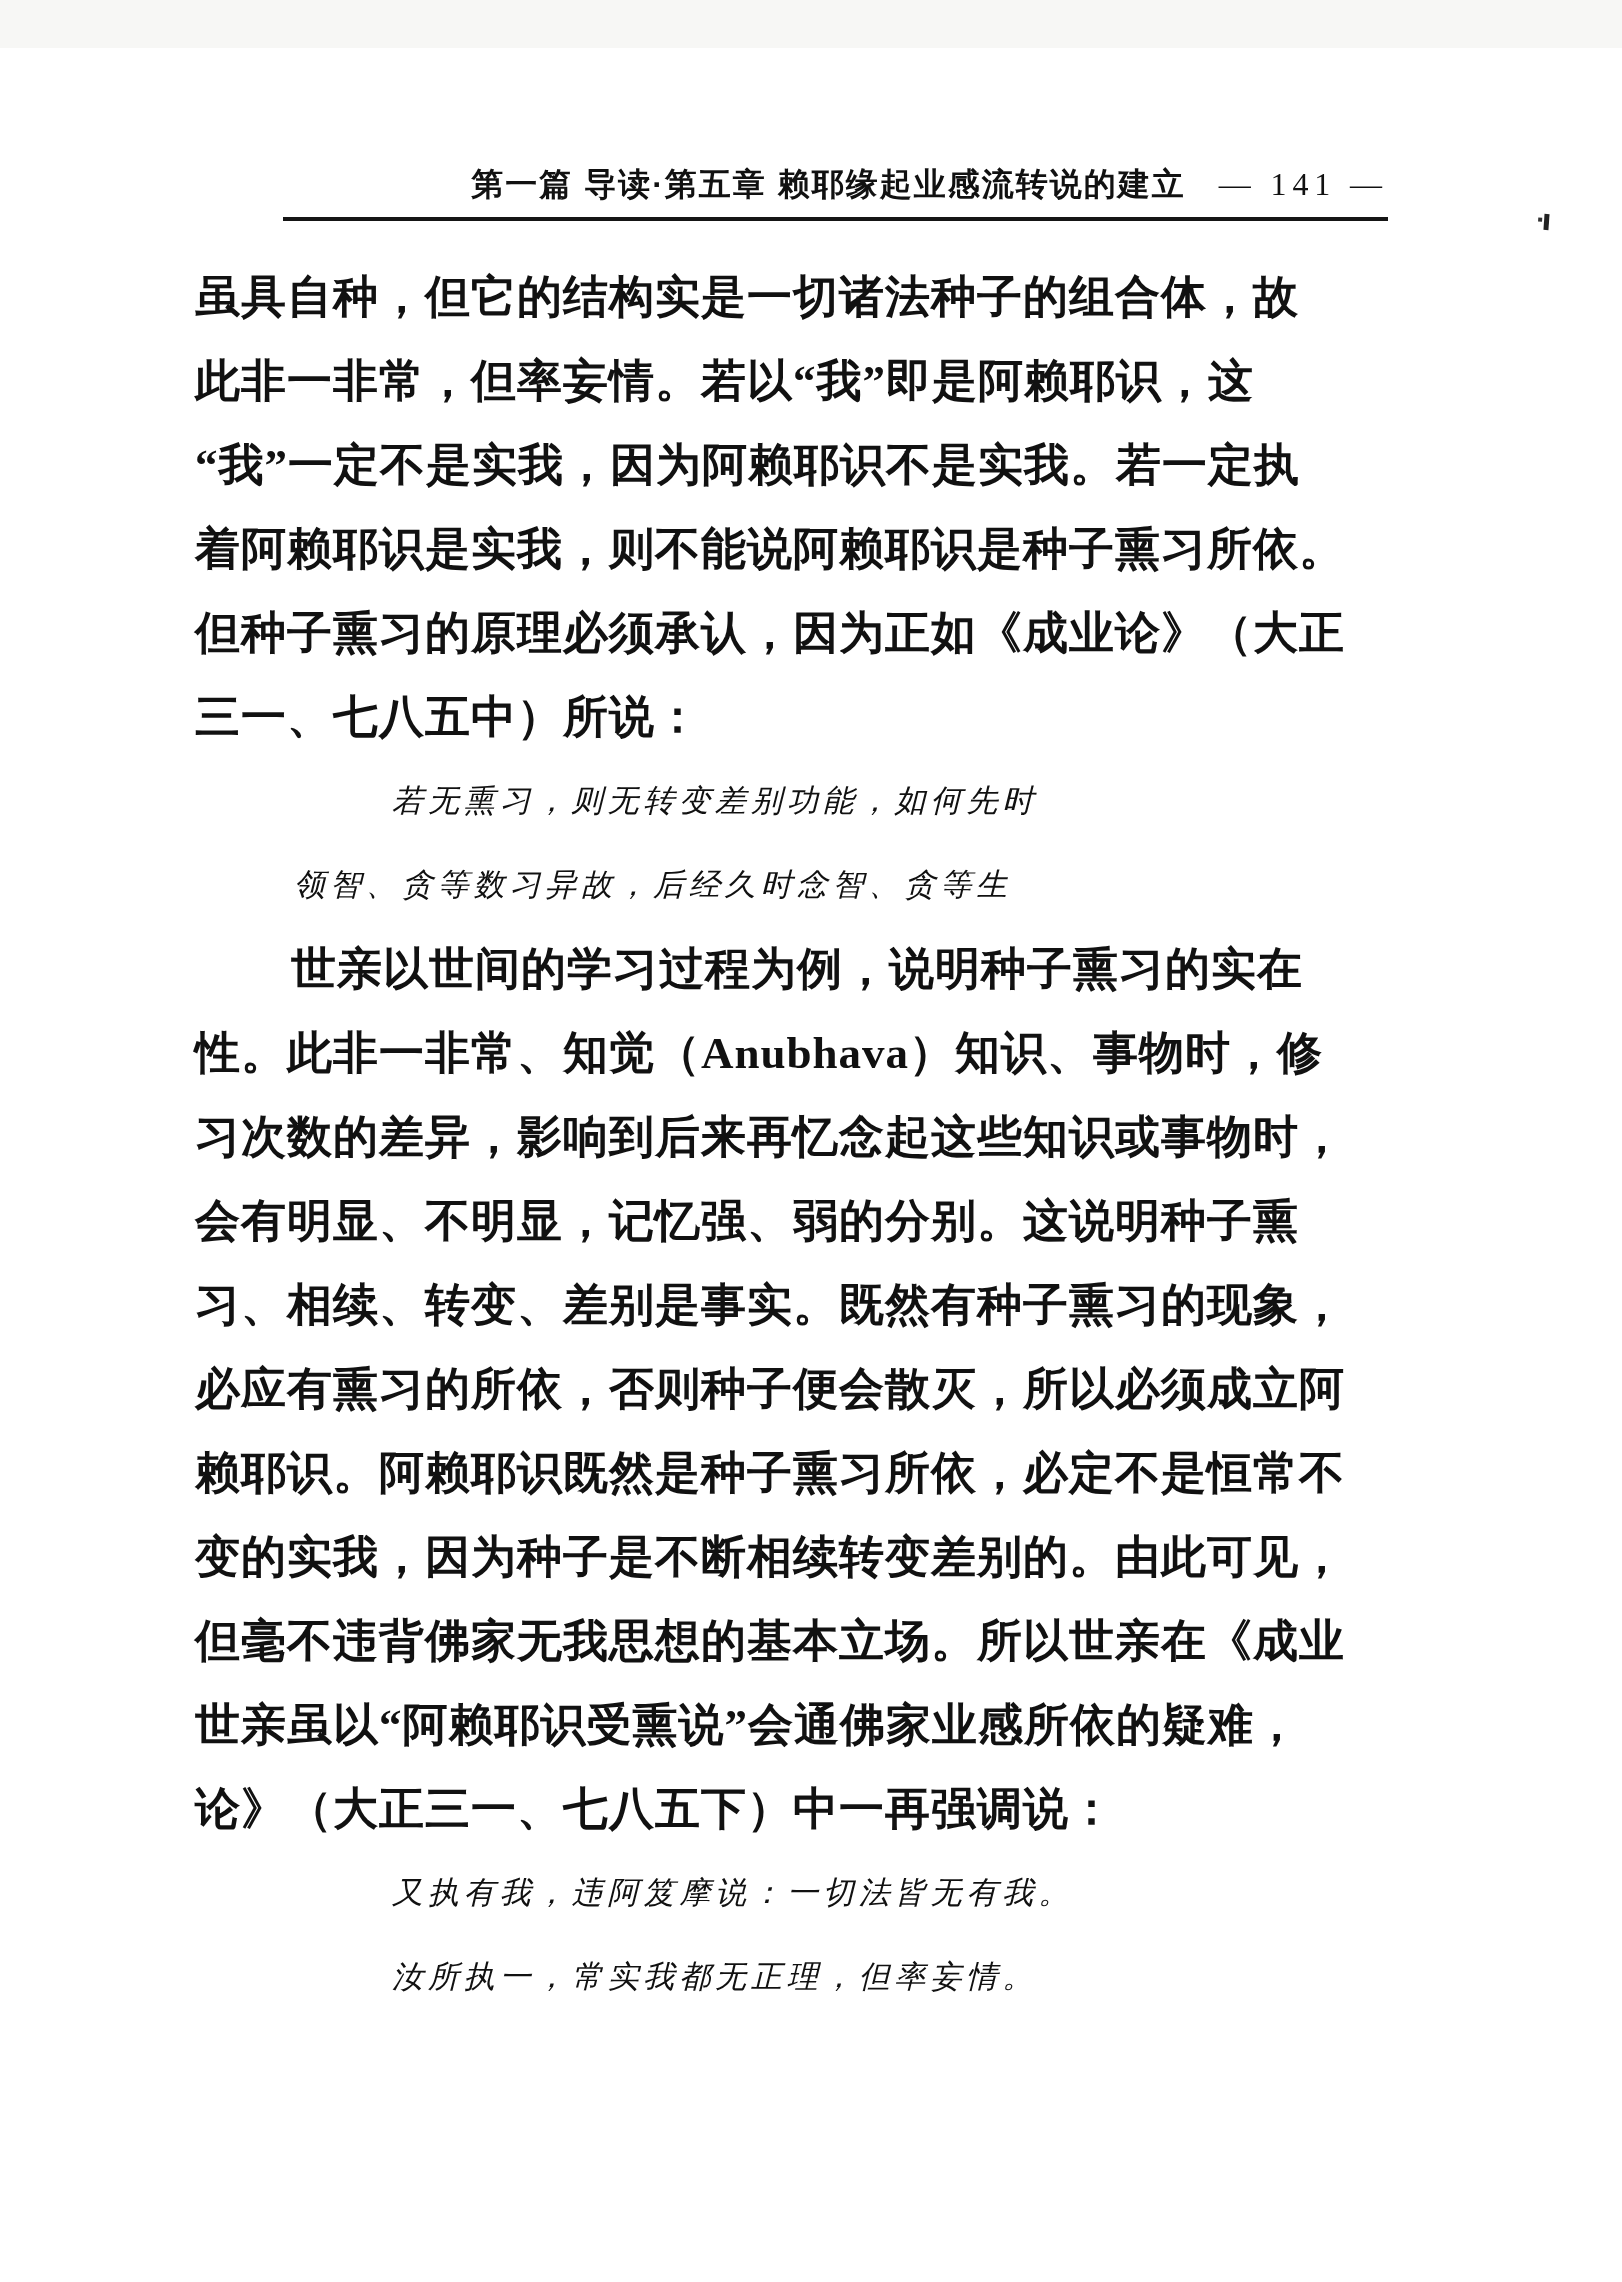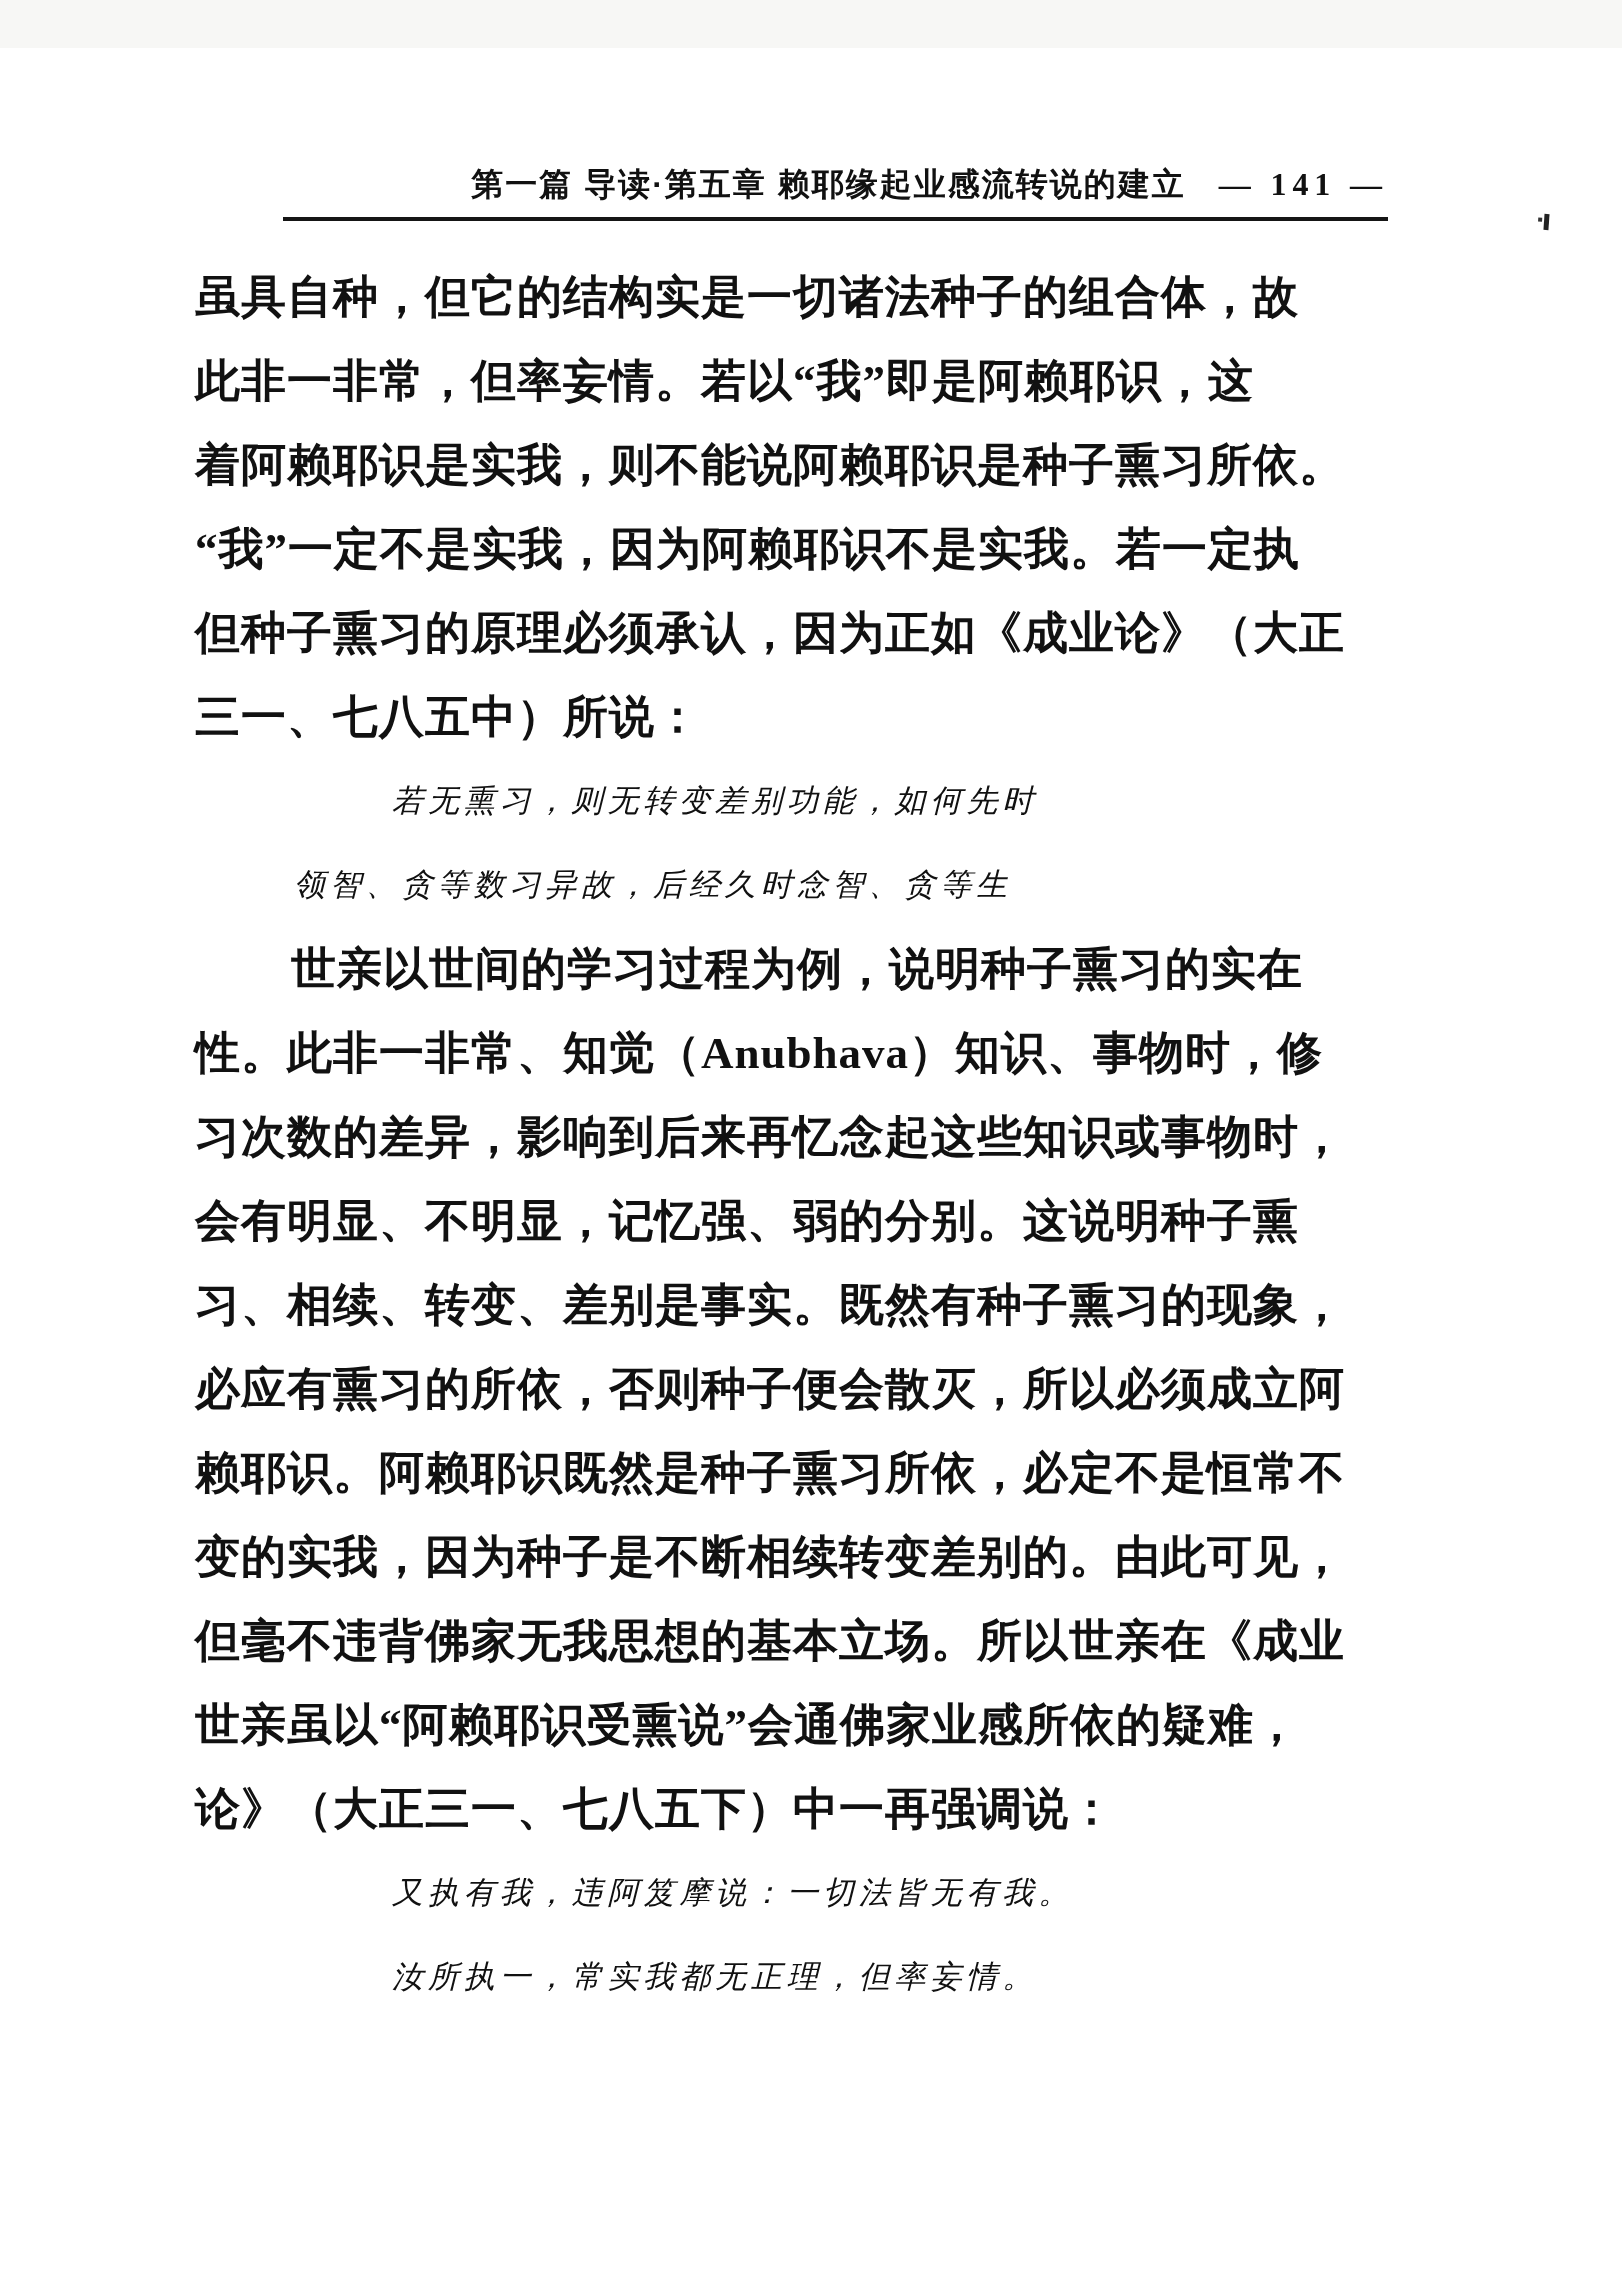--- a/index.html
+++ b/index.html
@@ -27,21 +27,21 @@
     border-bottom: 4.9px solid #151515;
     padding-bottom: 9.8px;
     font-family: "Liberation Sans", "DejaVu Sans", sans-serif;
     font-weight: 700;
     font-size: 32px;
     letter-spacing: 2px;
     white-space: nowrap;
   }
   .running-header .page-label {
     font-family: "Liberation Serif", "DejaVu Serif", serif;
-    font-weight: 700;
+    font-weight: 400;
     letter-spacing: 5.9px;
   }
   .scan-speck {
     position: absolute;
     left: 1544px; top: 166px;
     width: 4.9px; height: 15.6px;
     background: #222;
     transform: rotate(4deg);
   }
   .scan-speck:before {
@@ -82,22 +82,22 @@
   <div class="running-header">
     <span class="chapter-title">第一篇 导读·第五章 赖耶缘起业感流转说的建立</span>
     <span class="page-label">— 141 —</span>
   </div>
 
   <div class="scan-speck"></div>
 
   <div class="content">
     <div class="line">虽具自种，但它的结构实是一切诸法种子的组合体，故</div>
     <div class="line">此非一非常，但率妄情。若以“我”即是阿赖耶识，这</div>
+    <div class="line">“我”一定不是实我，因为阿赖耶识不是实我。若一定执</div>
     <div class="line">着阿赖耶识是实我，则不能说阿赖耶识是种子熏习所依。</div>
-    <div class="line">“我”一定不是实我，因为阿赖耶识不是实我。若一定执</div>
     <div class="line">但种子熏习的原理必须承认，因为正如《成业论》（大正</div>
     <div class="line">三一、七八五中）所说：</div>
 
     <div class="line quote deep">若无熏习，则无转变差别功能，如何先时</div>
     <div class="line quote">领智、贪等数习异故，后经久时念智、贪等生</div>
 
     <div class="line indent">世亲以世间的学习过程为例，说明种子熏习的实在</div>
     <div class="line">性。此非一非常、知觉（Anubhava）知识、事物时，修</div>
     <div class="line">习次数的差异，影响到后来再忆念起这些知识或事物时，</div>
     <div class="line">会有明显、不明显，记忆强、弱的分别。这说明种子熏</div>

